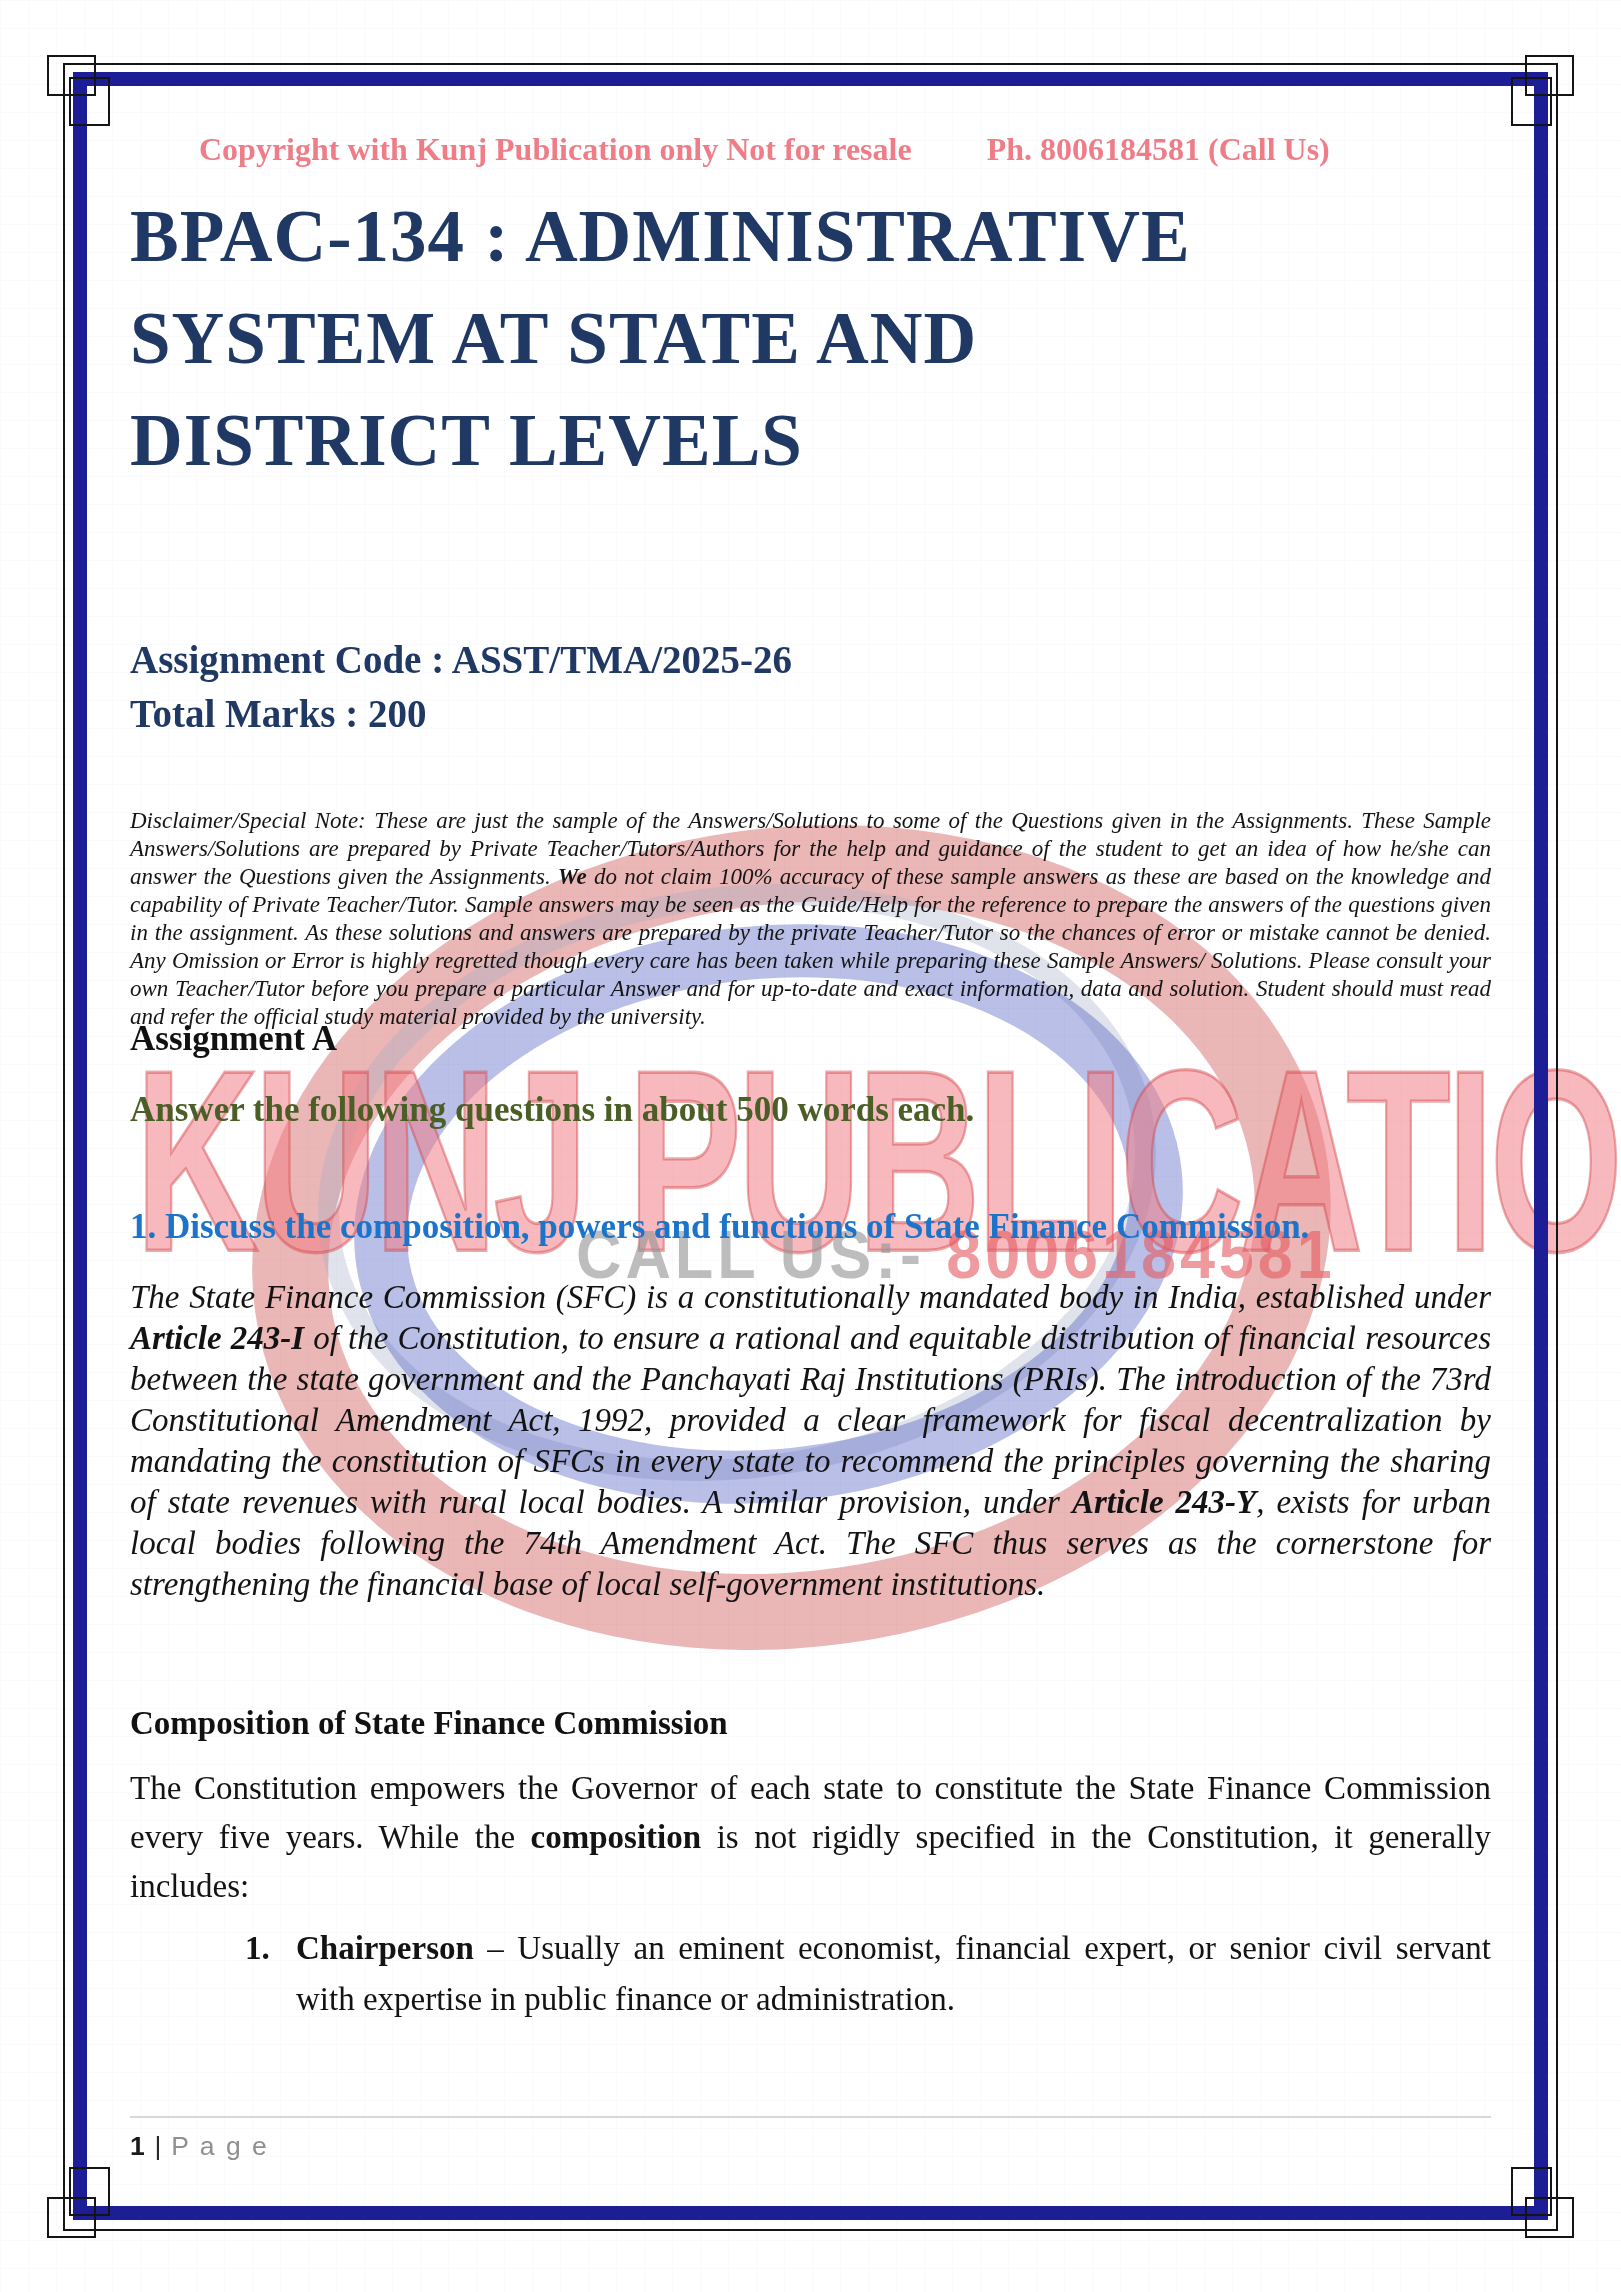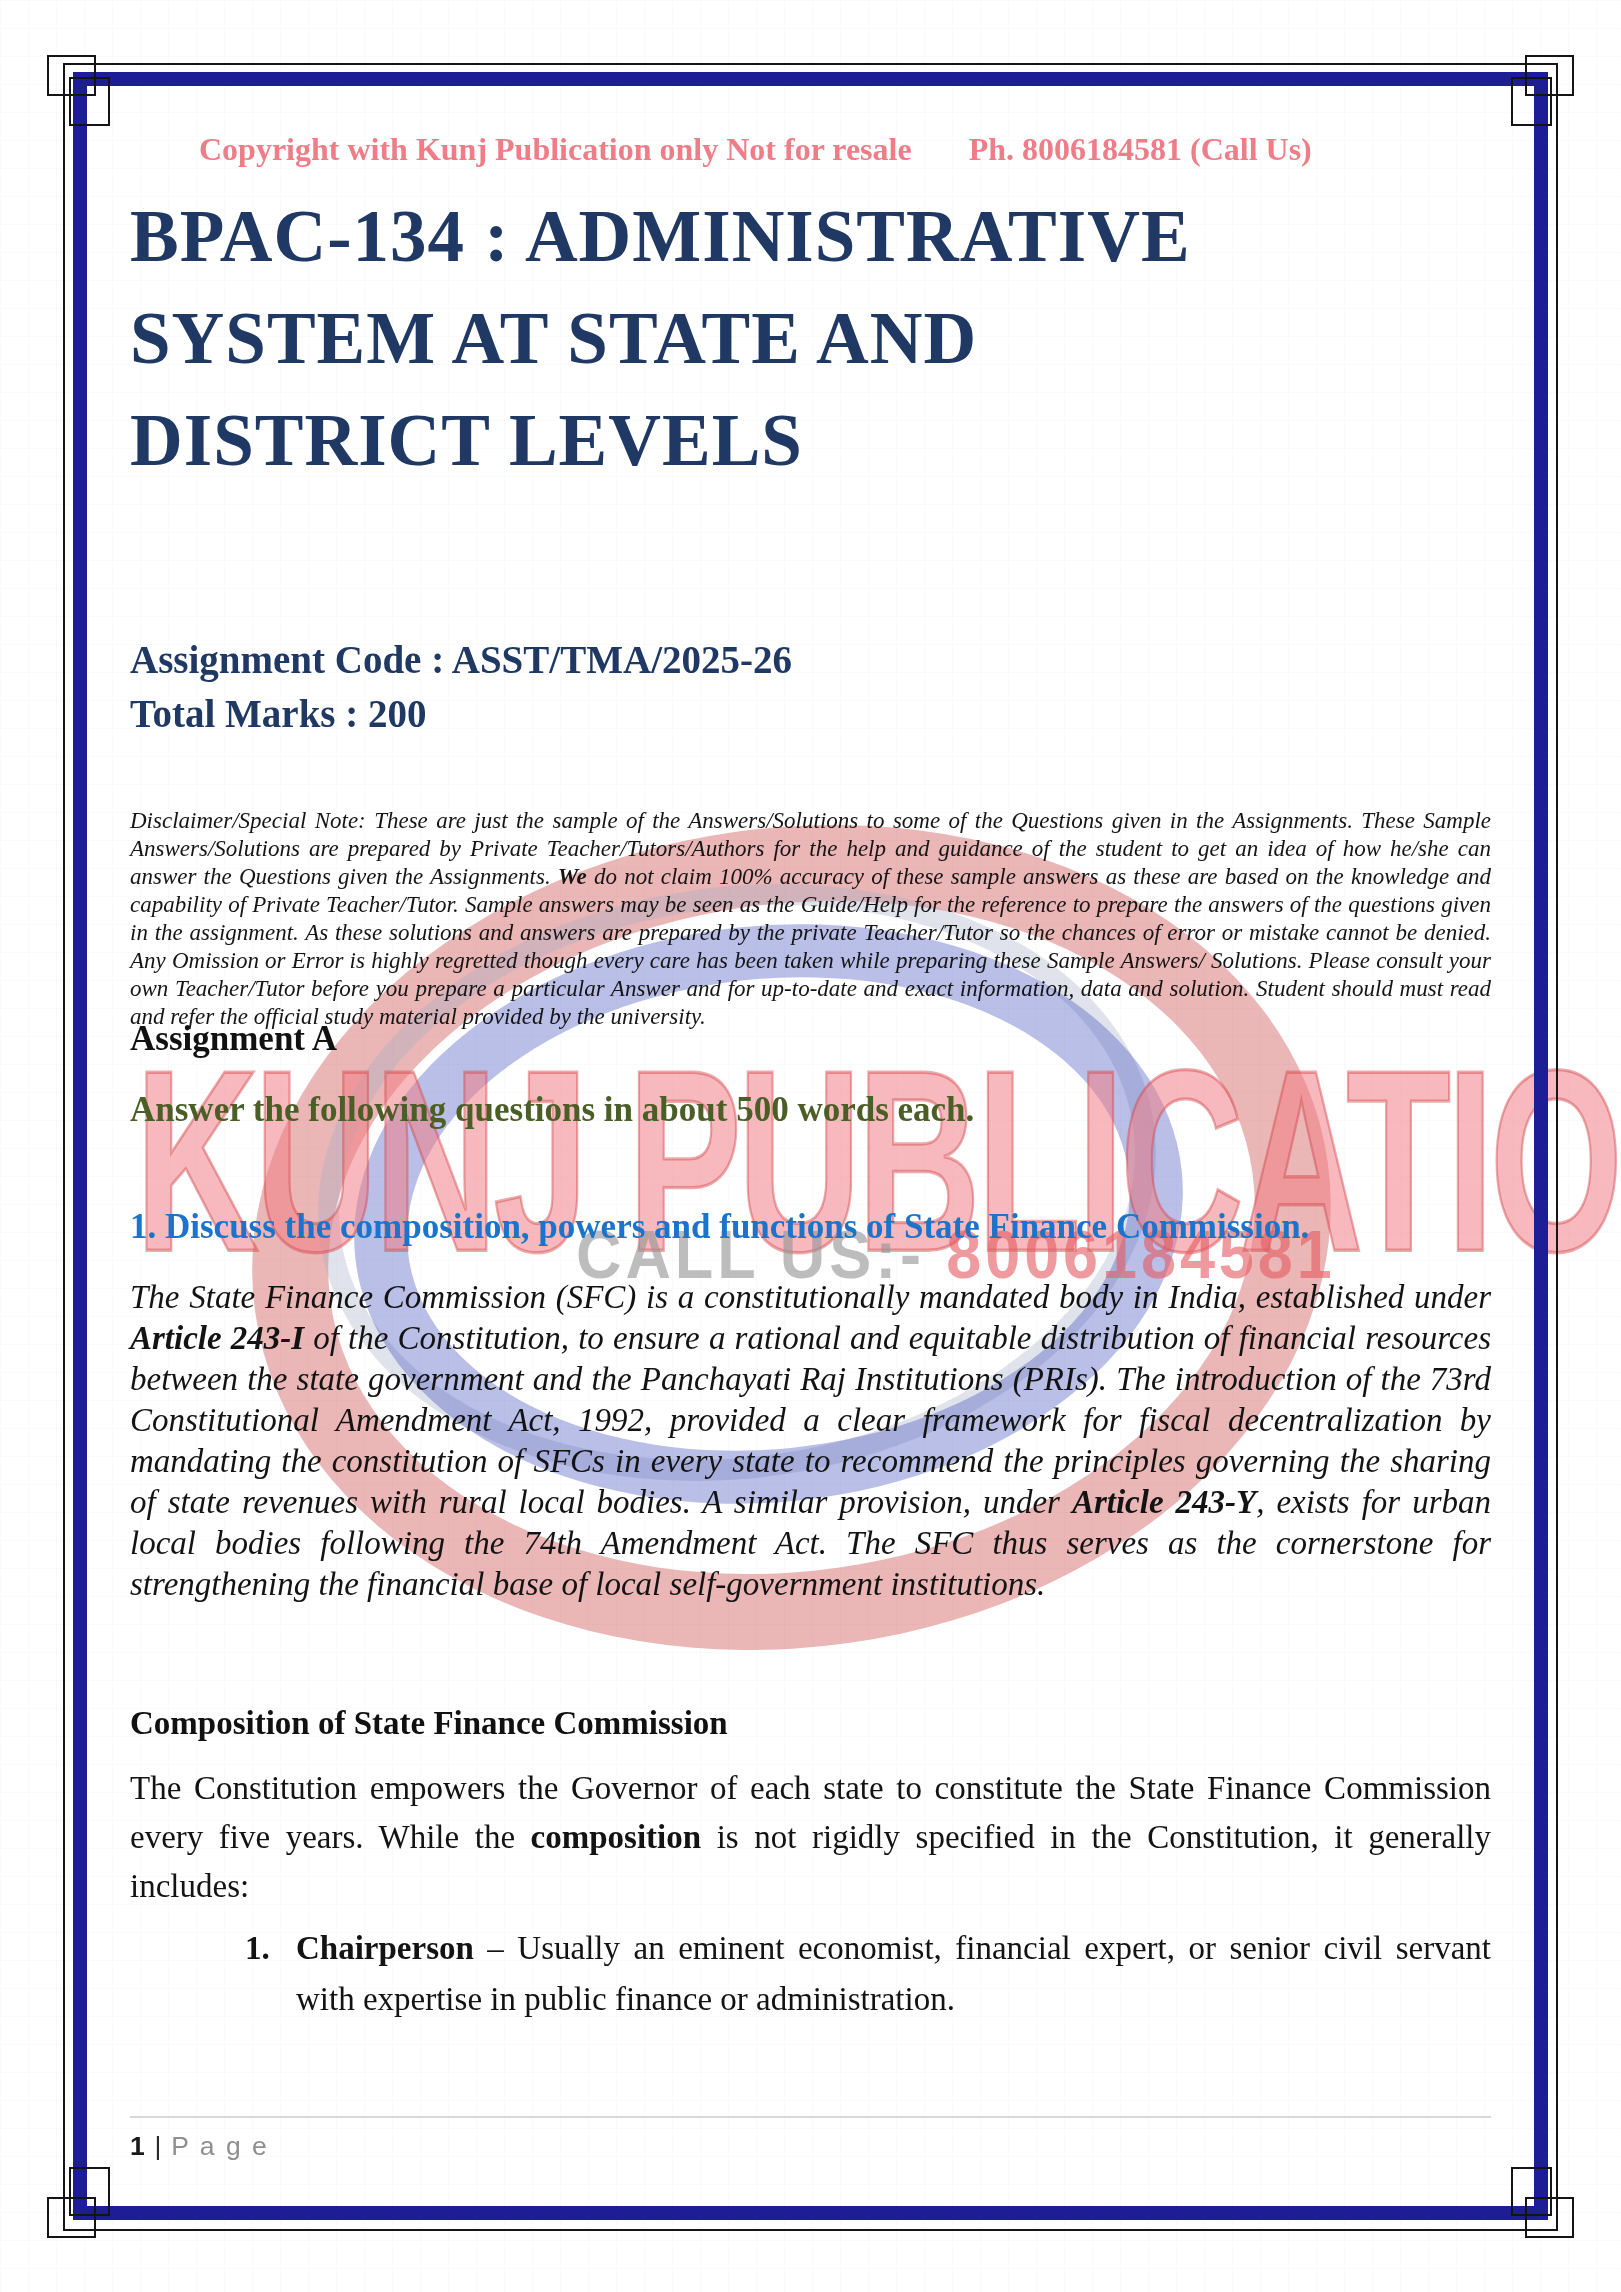--- a/index.html
+++ b/index.html
@@ -45,21 +45,21 @@
     font-family:"Liberation Sans", sans-serif; font-weight:bold; font-size:63px; line-height:1;
     letter-spacing:3.9px; transform:scale(1,1.08); transform-origin:top left;
   }
   .wm-call .call-label  { color:rgba(148,148,150,0.62); }
   .wm-call .call-number { color:rgba(228,92,98,0.62); }
 
   
   .content { position:absolute; left:130px; right:130px; top:0; bottom:0; z-index:2; }
   .abs { position:absolute; left:0; right:0; }
 
-  .copyright { top:131px; display:flex; gap:57px; margin-left:69px;
+  .copyright { top:131px; display:flex; gap:75px; margin-left:69px;
     font-size:32px; font-weight:bold; color:#ee7d88; white-space:nowrap; }
 
   .doc-title { top:186px; text-align:left; color:#1f3864; font-weight:bold;
     font-size:73px; line-height:102px; letter-spacing:1px;font-family:Liberation Serif, serif; }
 
   .code-block { top:633px; text-align:left; padding-right:31px; color:#1f3864;
     font-weight:bold; font-size:39px; line-height:54px; }
 
   .disclaimer { top:807px; font-style:italic; font-size:23px; line-height:28px;
     text-align:justify; color:#151515; }

